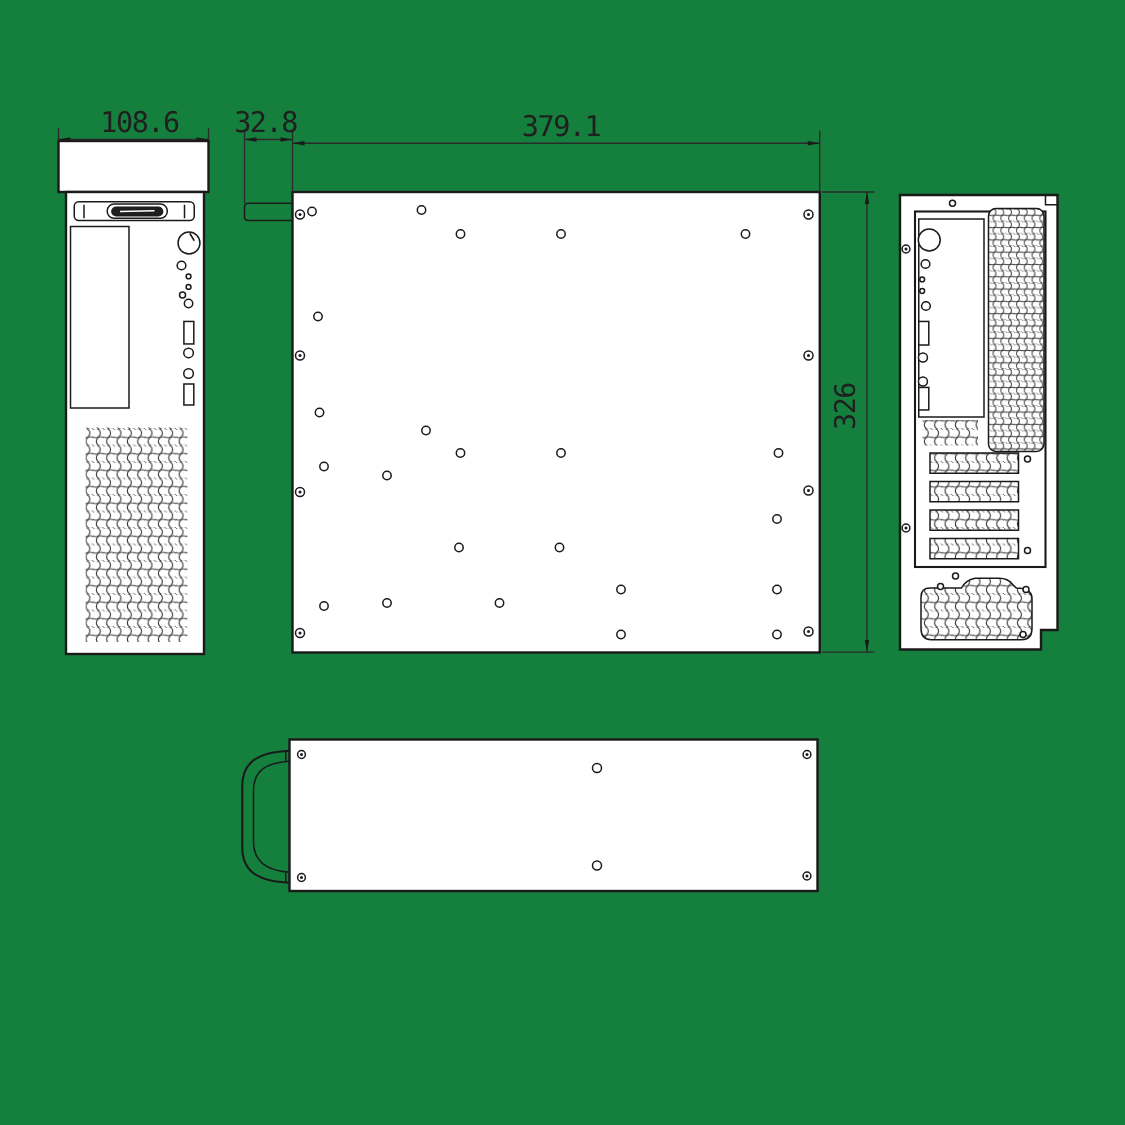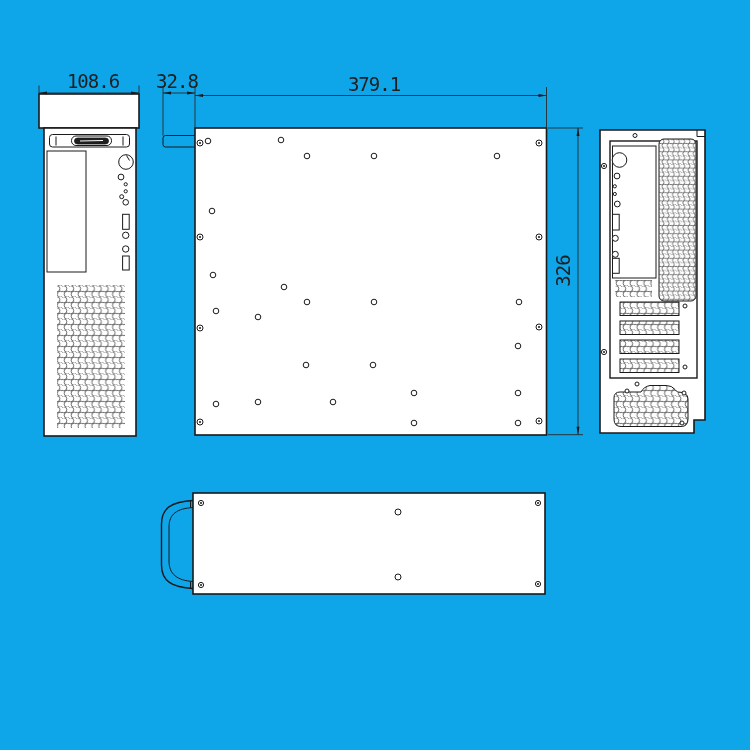--- a/index.html
+++ b/index.html
@@ -1,16 +1,16 @@
 <!DOCTYPE html>
 <html><head>
 <meta charset="utf-8">
 <style>
   html,body { margin:0; padding:0; background:#fff; }
-  #canvas { position:relative; width:750px; height:750px; background:#0ea5e9; overflow:hidden; }
+  #canvas { position:relative; width:750px; height:750px; background:#15803d; overflow:hidden; }
   svg { display:block; }
   .outline  { fill:#ffffff; stroke:#1a1a1a; stroke-width:1.6; }
   .outline2 { fill:none;    stroke:#1a1a1a; stroke-width:1.4; }
   .thin     { fill:none;    stroke:#1a1a1a; stroke-width:1;   }
   .detail   { fill:#ffffff; stroke:#1a1a1a; stroke-width:1;   }
   .darkfill { fill:#1f1f1f; stroke:#1a1a1a; stroke-width:0.8; }
   .hole     { fill:#ffffff; stroke:#1a1a1a; stroke-width:1;   }
   .hole-dot { fill:#1a1a1a; stroke:none; }
   .dim      { fill:none; stroke:#2a2a2a; stroke-width:0.9; }
   .arrow    { fill:#1a1a1a; stroke:none; }

